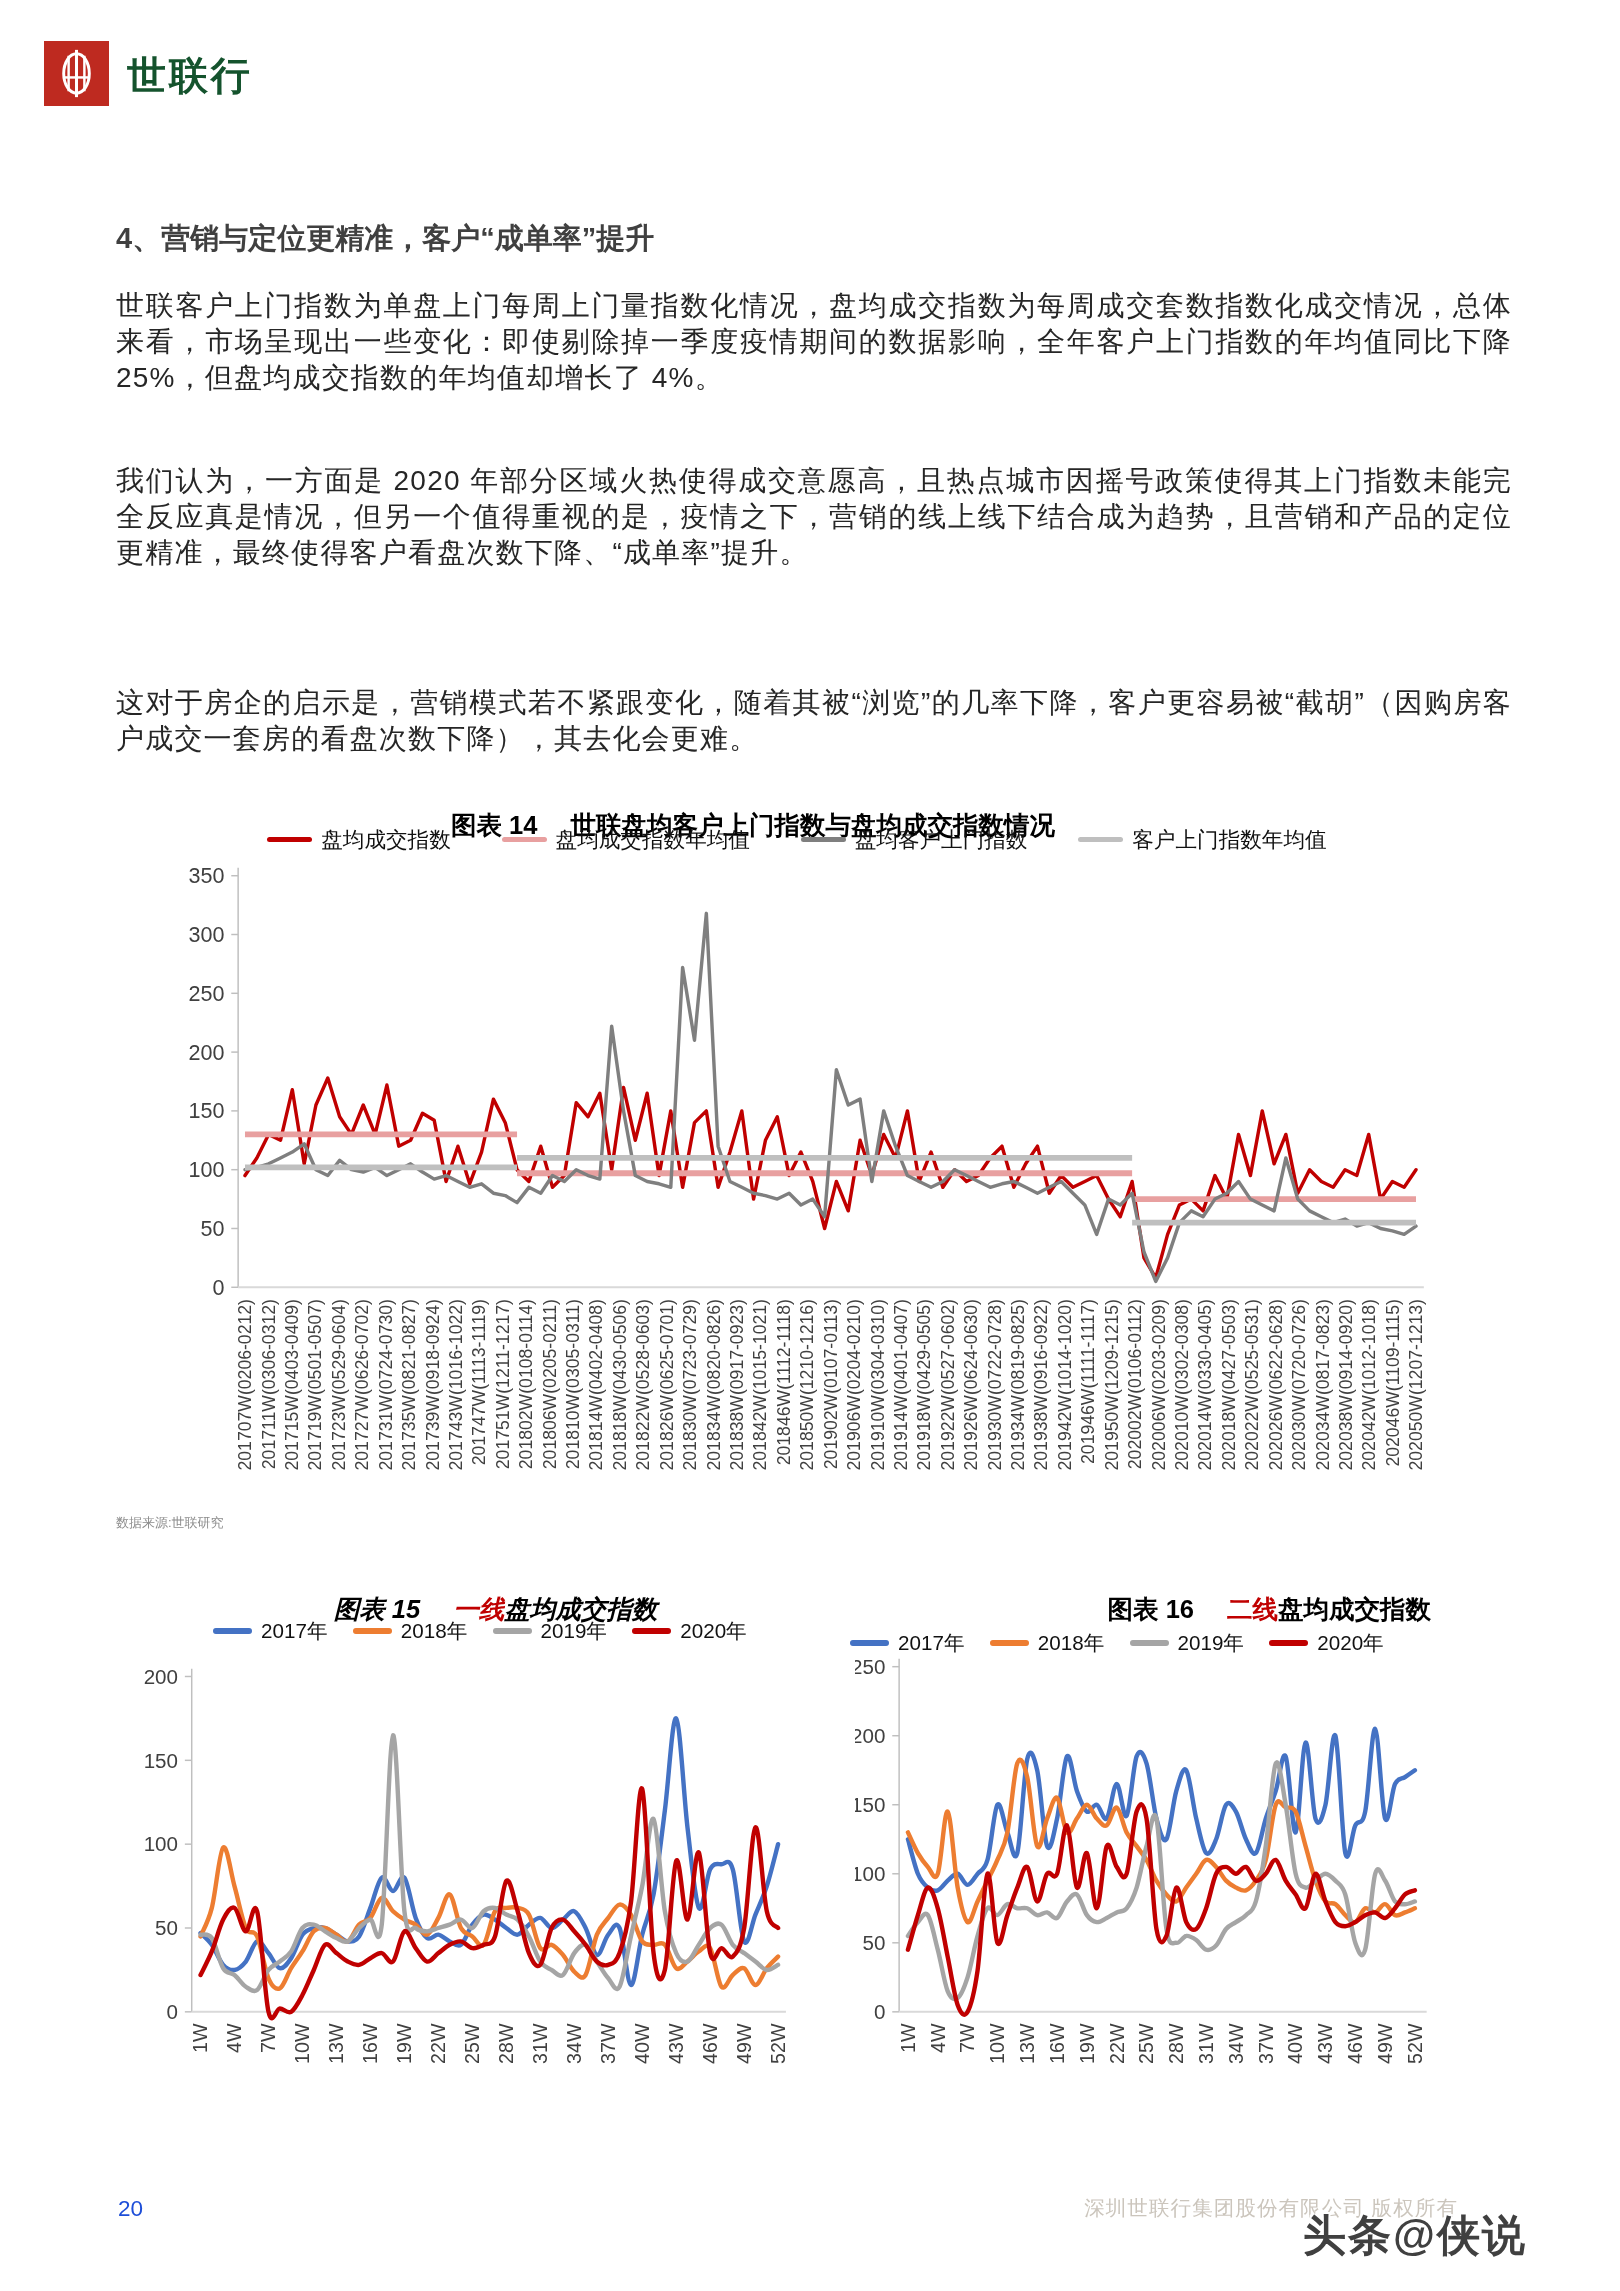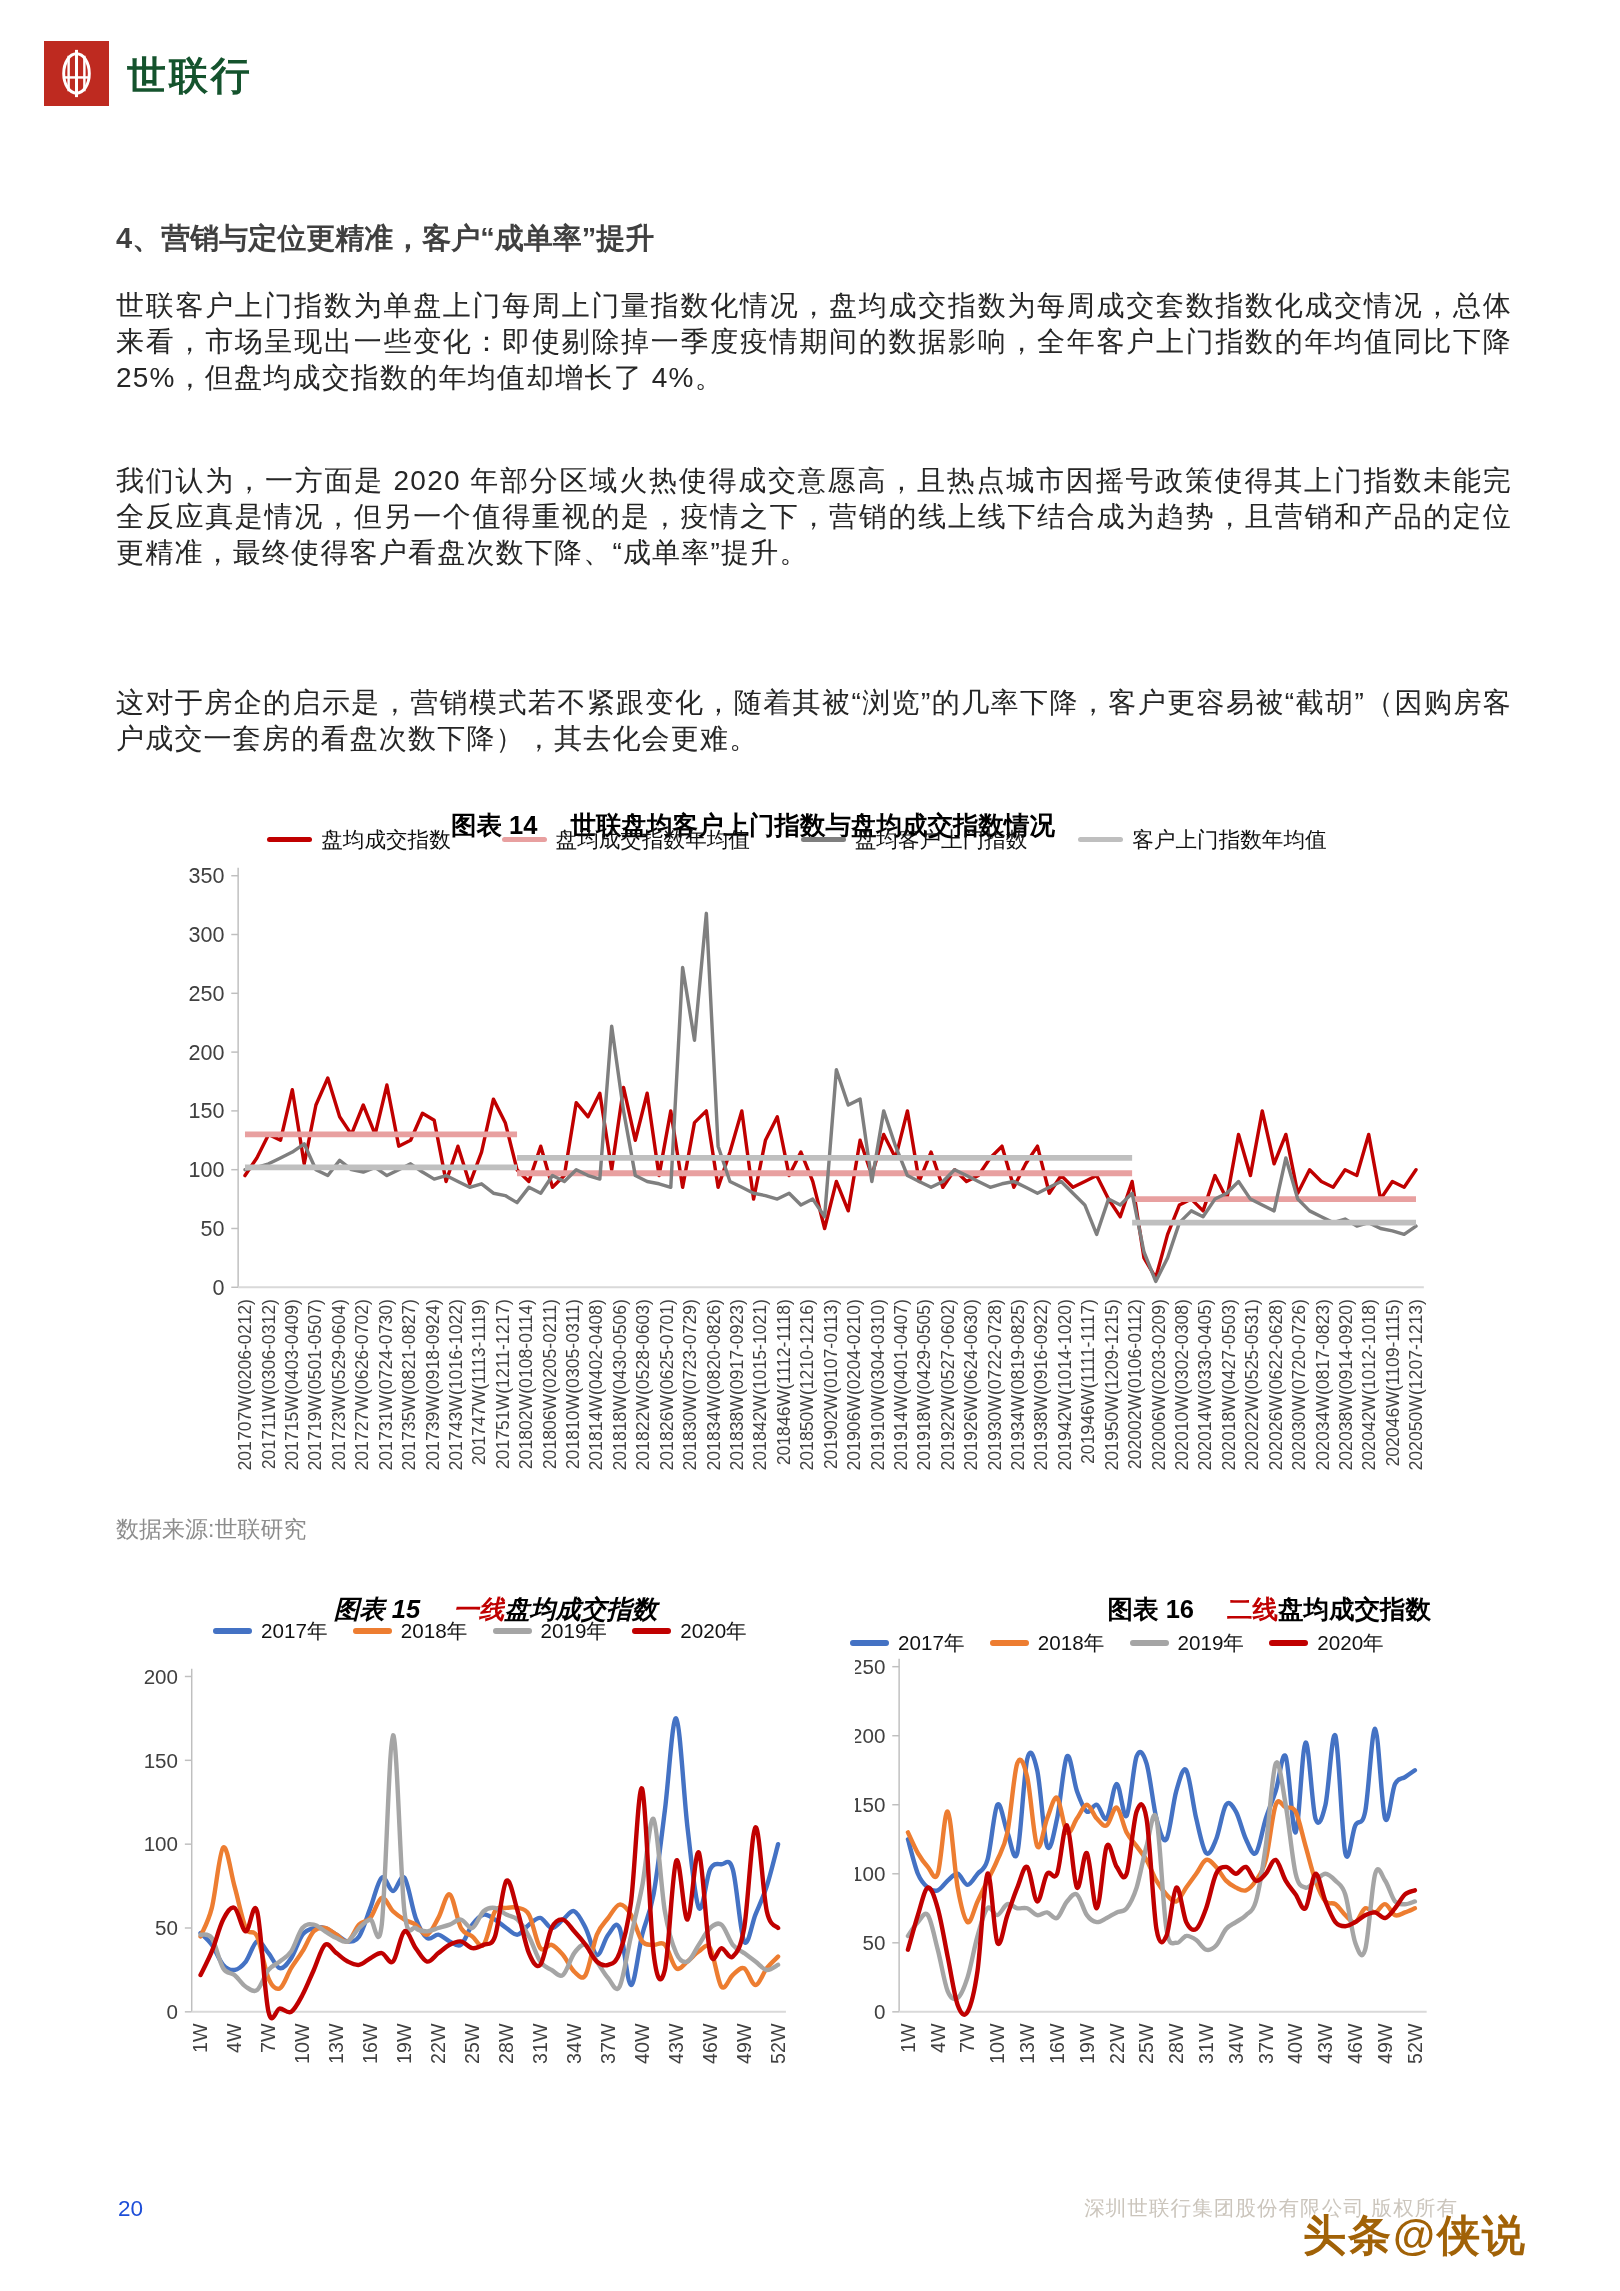--- a/index.html
+++ b/index.html
@@ -29,25 +29,25 @@
   .lg-item{display:inline-flex;align-items:center;gap:8.8px;}
   .legend14 .lg-swatch{width:45px;height:4.9px;border-radius:2.9px;}
   .legend15 .lg-swatch,.legend16 .lg-swatch{width:39px;height:5.9px;border-radius:2.9px;}
   .legend14 .lg-label{font-size:21.6px;color:#111;}
   .legend15 .lg-label,.legend16 .lg-label{font-size:20.6px;color:#111;}
   
   svg text{font-family:"Liberation Sans","DejaVu Sans",sans-serif;}
   .chart14{left:147px;top:858px;}
   .chart15{left:127px;top:1647px;}
   .chart16{left:855px;top:1647px;}
-  .source{left:116px;top:1514px;font-size:23px;color:#8C8C8C;}
+  .source{left:116px;top:1514px;font-size:13px;color:#8C8C8C;}
   
   .page-num{left:118px;top:2196px;font-size:22.5px;color:#1d4ed8;}
   .copyright{right:162px;top:2194px;font-size:20.6px;color:#CBC5BC;letter-spacing:1px;}
-  .watermark{right:93px;top:2207px;font-size:43px;font-weight:700;color:#a16207;letter-spacing:2px;
+  .watermark{right:93px;top:2207px;font-size:43px;font-weight:700;color:#404040;letter-spacing:2px;
              text-shadow:2px 2px 0 #fff,-2px -2px 0 #fff,2px -2px 0 #fff,-2px 2px 0 #fff;}
 </style>
 </head>
 <body>
 
 <div class="page">
 
   <div class="abs logo-mark">
     <svg width="65" height="65" viewBox="0 0 66 66">
       <ellipse cx="33" cy="33" rx="13" ry="20" fill="none" stroke="#ffffff" stroke-width="3"></ellipse>

